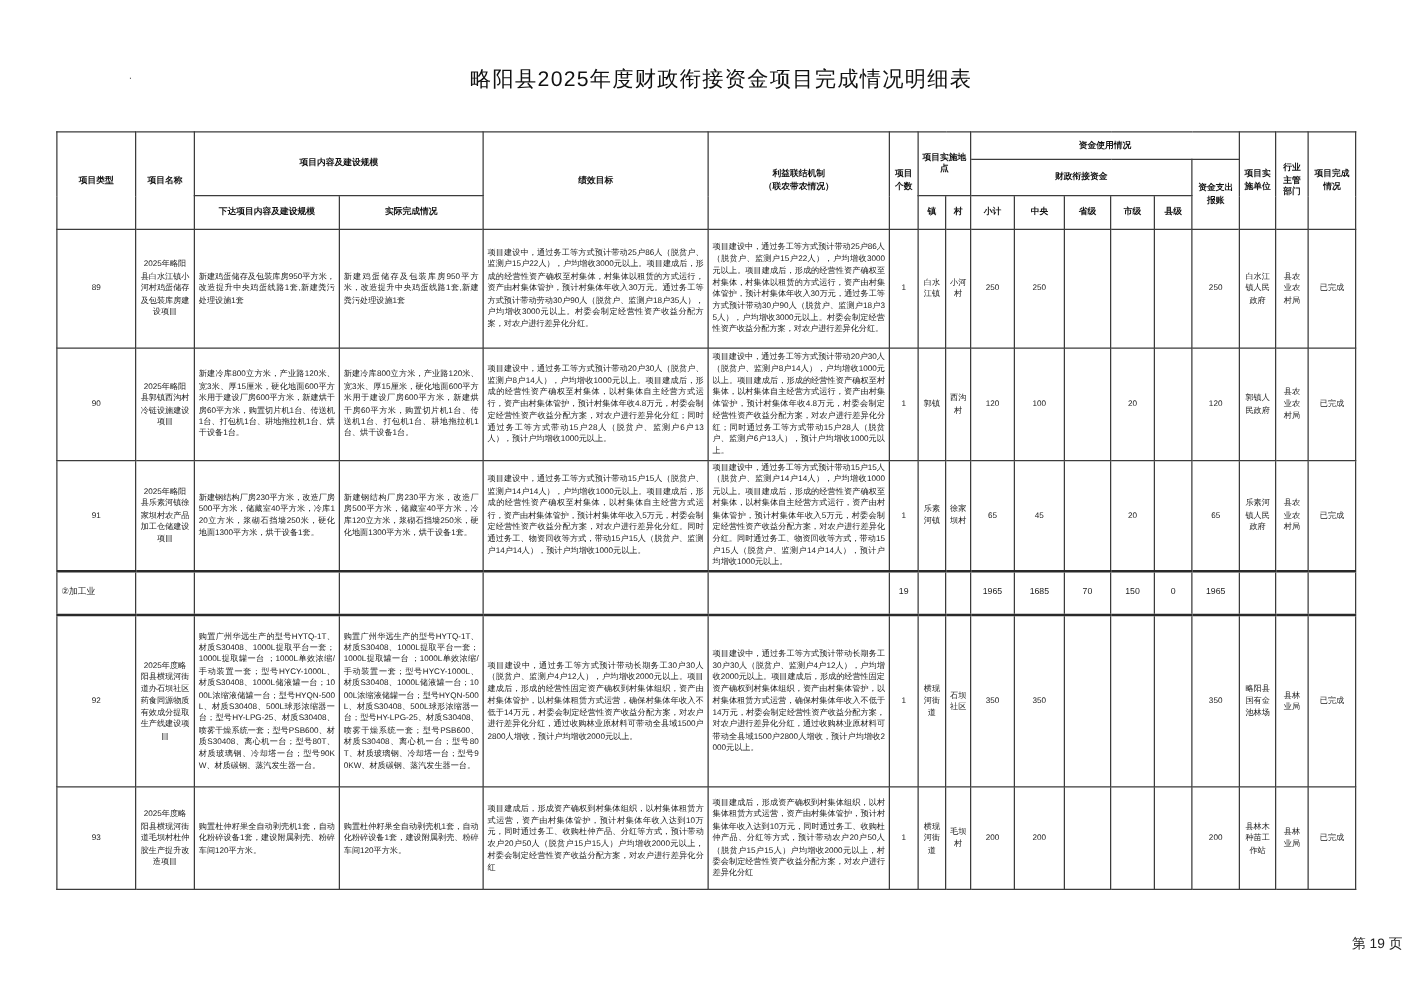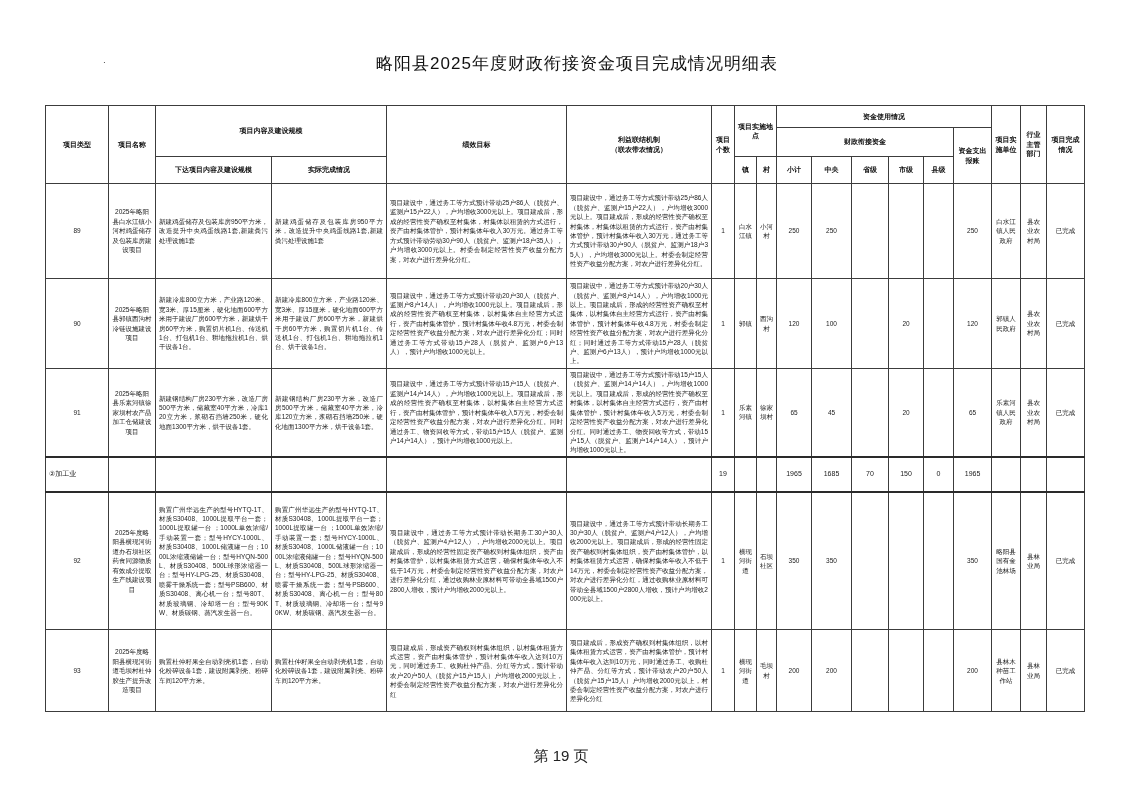--- a/index.html
+++ b/index.html
@@ -12,21 +12,21 @@
   table.projects{border-collapse:collapse;table-layout:fixed;width:1039px;}
   table.projects th,table.projects td{border:1px solid #3c3c3c;padding:1px 3px;
       vertical-align:middle;font-weight:normal;overflow:hidden;word-break:break-all;}
   table.projects th{font-weight:bold;font-size:7px;text-align:center;line-height:1.35;color:#111;}
   table.projects td{font-size:6.5px;line-height:1.45;color:#1a1a1a;}
   td.num{text-align:center;}
   td.txt{text-align:justify;text-justify:inter-character;vertical-align:middle;}
   td.left{text-align:left;padding-left:5px;}
   tr.subtotal td{border-top:2px solid #2a2a2a;border-bottom:2px solid #2a2a2a;font-size:7px;}
   th.pre{white-space:pre-line;}
-  .footer{position:absolute;left:0;top:747px;width:100%;text-align:center;font-size:15px;color:#222;}
+  .footer{position:absolute;left:0;top:747px;width:100%;text-align:right;font-size:11px;color:#222;}
 </style>
 </head>
 <body>
 
 <div class="page">
   <div class="corner-mark">·</div>
   <div class="doc-title">略阳县2025年度财政衔接资金项目完成情况明细表</div>
 
   <div class="tbl-wrap">
     <table class="projects">

